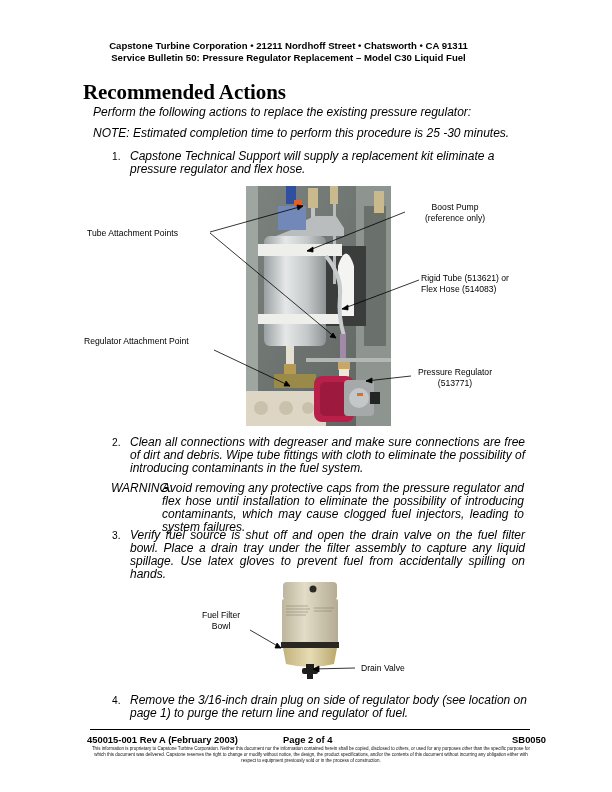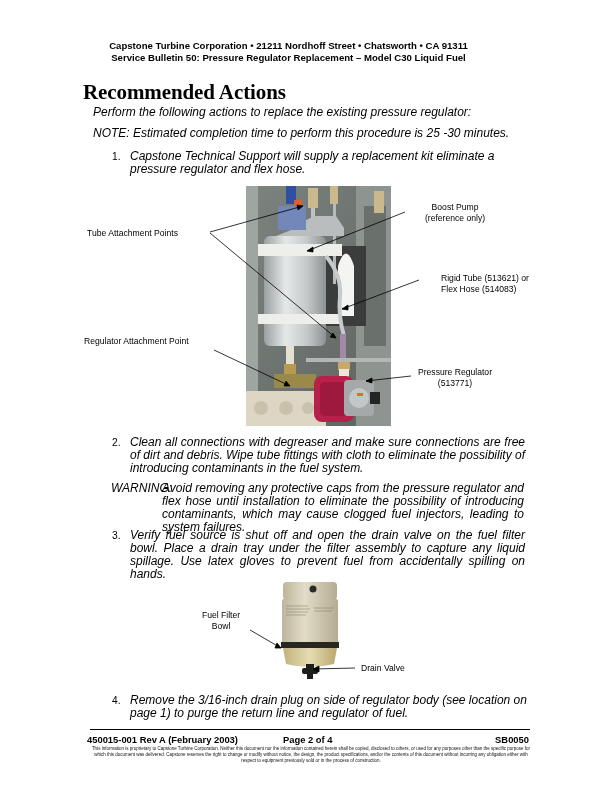--- a/index.html
+++ b/index.html
@@ -85,21 +85,21 @@
     <rect x="60" y="172" width="85" height="4" fill="#b3b8b6"></rect>
   </svg>
 </div>
 
 <div class="abs lbl" style="left:87px; top:228px;">Tube Attachment Points</div>
 <div class="abs lbl" style="left:84px; top:336px;">Regulator Attachment Point</div>
 <div class="abs lbl center" style="left:405px; top:202px; width:100px;">
   <div>Boost Pump</div>
   <div>(reference only)</div>
 </div>
-<div class="abs lbl" style="left:421px; top:273px;margin-left:20px;">
+<div class="abs lbl" style="left:421px; top:273px;">
   <div>Rigid Tube (513621) or</div>
   <div>Flex Hose (514083)</div>
 </div>
 <div class="abs lbl center" style="left:405px; top:367px; width:100px;">
   <div>Pressure Regulator</div>
   <div>(513771)</div>
 </div>
 
 <div class="abs num" style="left:112px; top:436px;">2.</div>
 <div class="abs p just" style="left:130px; top:436px; width:395px;">Clean all connections with degreaser and make sure connections are free of dirt and debris.  Wipe tube fittings with cloth to eliminate the possibility of introducing contaminants in the fuel system.</div>
@@ -169,14 +169,14 @@
     <line x1="250" y1="630" x2="281" y2="648"></line>
     <polygon points="281,648 275,648 277,643"></polygon>
     <line x1="355" y1="668" x2="313" y2="669"></line>
     <polygon points="313,669 319,666 319,672"></polygon>
   </g>
 </svg>
 
 <div class="abs footer-rule"></div>
 <div class="abs fbold" style="left:87px;">450015-001 Rev A (February 2003)</div>
 <div class="abs fbold" style="left:283px;">Page 2 of 4</div>
-<div class="abs fbold" style="right:83px;text-align:right;">SB0050</div>
+<div class="abs fbold" style="right:66px;text-align:right;">SB0050</div>
 <div class="abs legal">This information is proprietary to Capstone Turbine Corporation. Neither this document nor the information contained herein shall be copied, disclosed to others, or used for any purposes other than the specific purpose for which this document was delivered. Capstone reserves the right to change or modify without notice, the design, the product specifications, and/or the contents of this document without incurring any obligation either with respect to equipment previously sold or in the process of construction.</div>
 
 </body></html>

